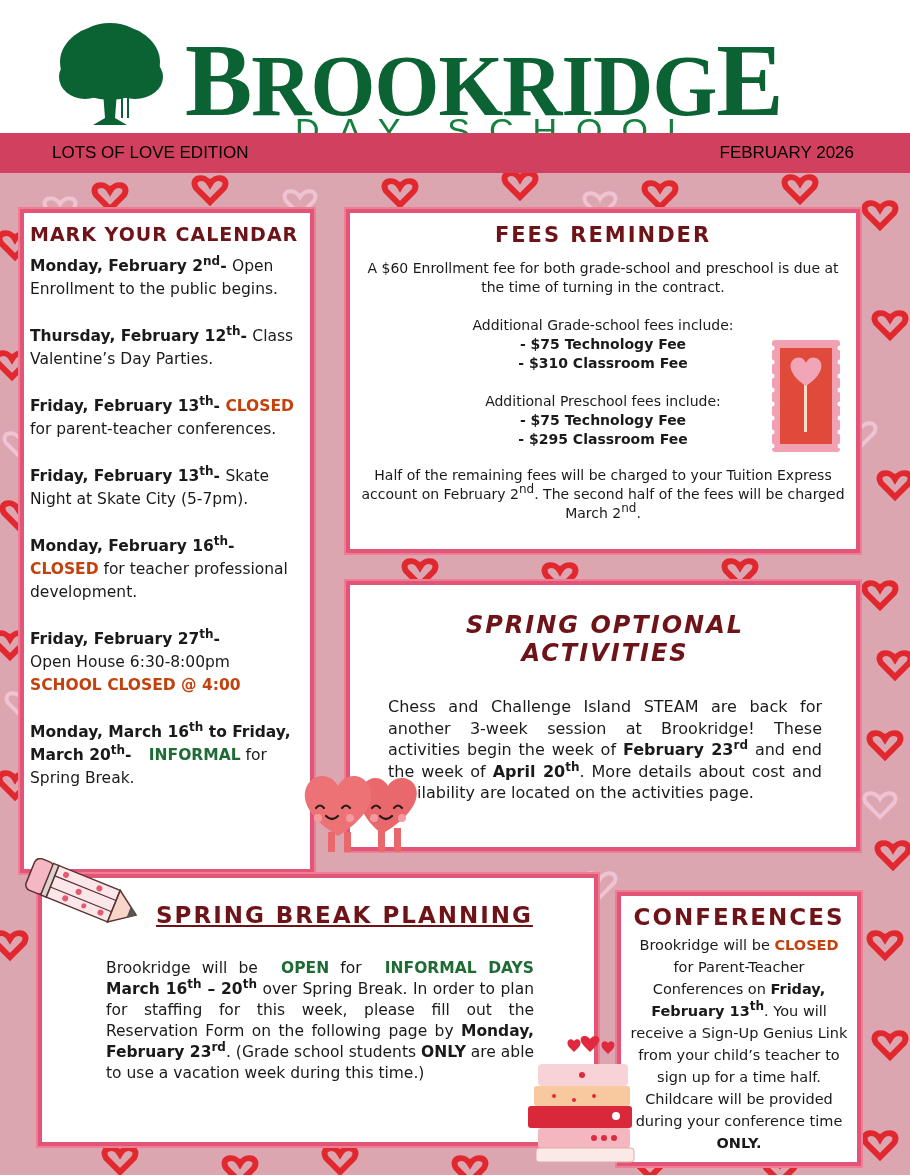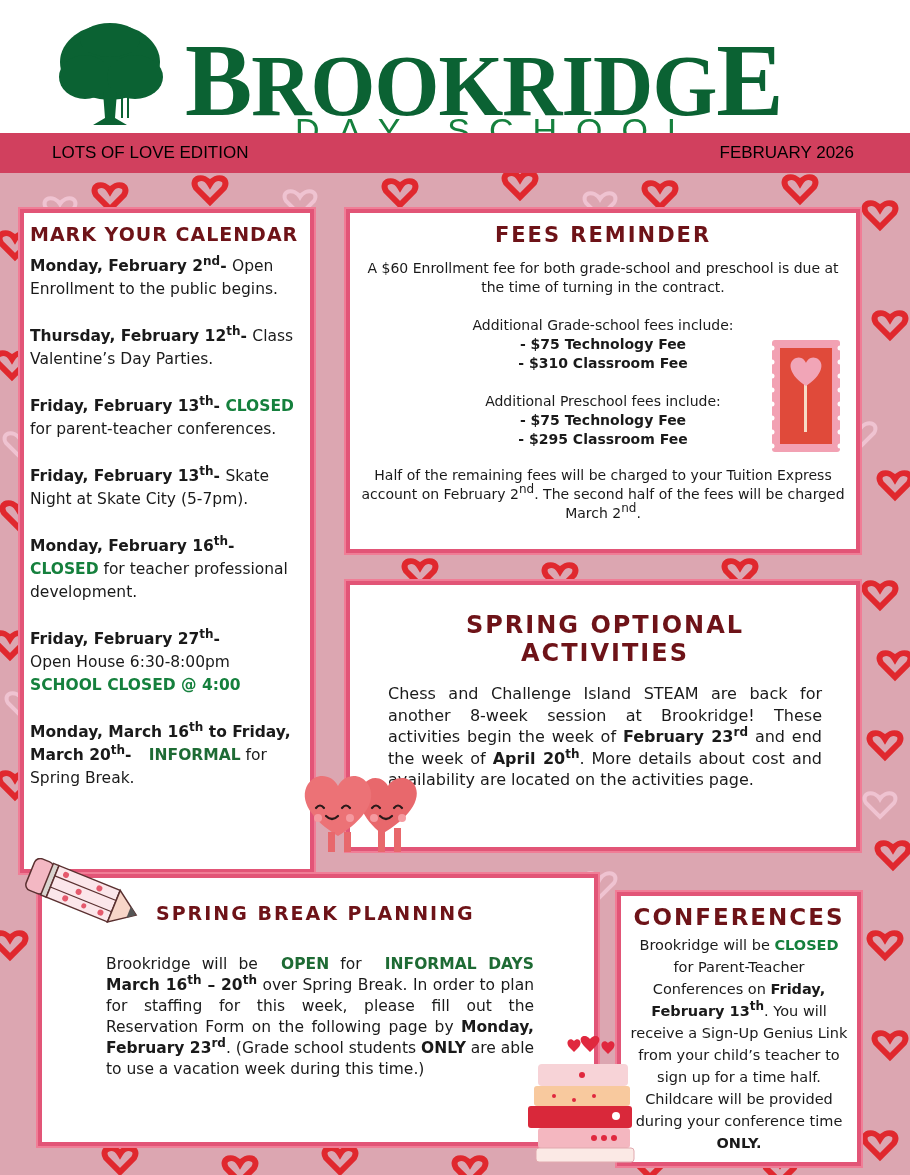--- a/index.html
+++ b/index.html
@@ -42,35 +42,35 @@
   .box {
     position: absolute; background: #fff;
     border: 4px solid #e25577;
     outline: 2px solid #f07d96;
   }
   .title {
     font-family: "DejaVu Sans", sans-serif; font-weight: bold;
     color: #6e1318; letter-spacing: 2px; text-transform: uppercase;
   }
   .b { font-weight: bold; }
-  .red { color: #15803d; font-weight: bold; }
+  .red { color: #c2410c; font-weight: bold; }
   .green { color: #1e6b34; font-weight: bold; margin-left: 12px; }
   sup { font-size: 12px; vertical-align: super; line-height: 0; }
   .cal { left: 20px; top: 209px; width: 294px; height: 664px; padding: 10px 10px 0 6px; }
   .cal .title { font-size: 19px; margin-bottom: 10px; letter-spacing: 1px; }
   .cal .ev { font-size: 15.5px; line-height: 23px; color: #1a1a1a; margin-bottom: 24px; }
   .fees { left: 346px; top: 209px; width: 514px; height: 344px; padding: 10px 2px; text-align: center; color: #1a1a1a; }
   .fees .title { font-size: 21px; margin-bottom: 12px; }
   .fees p { font-size: 14px; line-height: 19px; margin-bottom: 19px; }
   .fees .list { font-weight: bold; margin-top: 43px; }
   .spring { left: 346px; top: 581px; width: 514px; height: 270px; padding: 26px 34px 0 38px; }
-  .spring .title { font-size: 24px; text-align: center; margin-bottom: 16px; }
+  .spring .title { font-size: 24px; text-align: center; margin-bottom: 29px; font-style: italic; }
   .spring p { font-size: 16px; line-height: 21.5px; text-align: justify; color: #1a1a1a; }
   .sbp { left: 38px; top: 874px; width: 560px; height: 272px; padding: 24px 60px 0 64px; }
-  .sbp .title { font-size: 19px; margin-left: 50px; margin-bottom: 30px; }
+  .sbp .title { font-size: 23px; margin-left: 50px; margin-bottom: 30px; text-decoration: underline; }
   .sbp p { font-size: 15.5px; line-height: 21px; text-align: justify; color: #1a1a1a; }
   .conf { left: 617px; top: 892px; width: 244px; height: 274px; padding: 8px 8px 0; text-align: center; }
   .conf .title { font-size: 23px; margin-bottom: 4px; }
   .conf p { font-size: 14.5px; line-height: 22px; color: #1a1a1a; }
   .deco { position: absolute; }
 </style>
 </head>
 <body>
 
 <div class="header">
@@ -214,21 +214,21 @@
       <circle cx="70" cy="108" r="2.5"></circle>
   </g>
   <rect x="10" y="10" width="52" height="96" fill="#e04a3a"></rect>
   <rect x="34" y="40" width="3" height="54" fill="#f7dcc6"></rect>
   <path d="M36 48 C20 38 16 24 26 20 C31 18 35 22 36 25 C37 22 41 18 46 20 C56 24 52 38 36 48 Z" fill="#f1a5b7"></path>
 </svg>
 
 <div class="box spring">
   <div class="title">Spring Optional Activities</div>
   <p>
-    <span>Chess and Challenge Island STEAM are back for another 8-week session at Brookridge! These activities begin the week of </span><span class="b">February 23</span><sup class="b">rd</sup><span> and end the week of </span><span class="b">April 20</span><sup class="b">th</sup><span>. More details about cost and availability are located on the activities page.</span>
+    <span>Chess and Challenge Island STEAM are back for another 3-week session at Brookridge! These activities begin the week of </span><span class="b">February 23</span><sup class="b">rd</sup><span> and end the week of </span><span class="b">April 20</span><sup class="b">th</sup><span>. More details about cost and availability are located on the activities page.</span>
   </p>
 </div>
 
 <svg class="deco" style="left:296px;top:770px;" width="130" height="86" viewBox="0 0 130 86">
   <path d="M86 64 C66 48 58 30 68 14 C76 4 88 8 92 16 C96 8 110 4 118 14 C128 30 110 50 86 64 Z" fill="#e8686c"></path>
   <path d="M42 66 C16 50 2 30 12 14 C20 2 36 4 42 16 C48 4 64 2 72 14 C82 30 68 50 42 66 Z" fill="#ec7276"></path>
   <g stroke="#2a1a1a" stroke-width="2.2" fill="none" stroke-linecap="round">
     <path d="M20 38 q4 -5 8 0"></path>
       <path d="M46 38 q4 -5 8 0"></path>
       <path d="M30 46 q6 6 12 0"></path>

